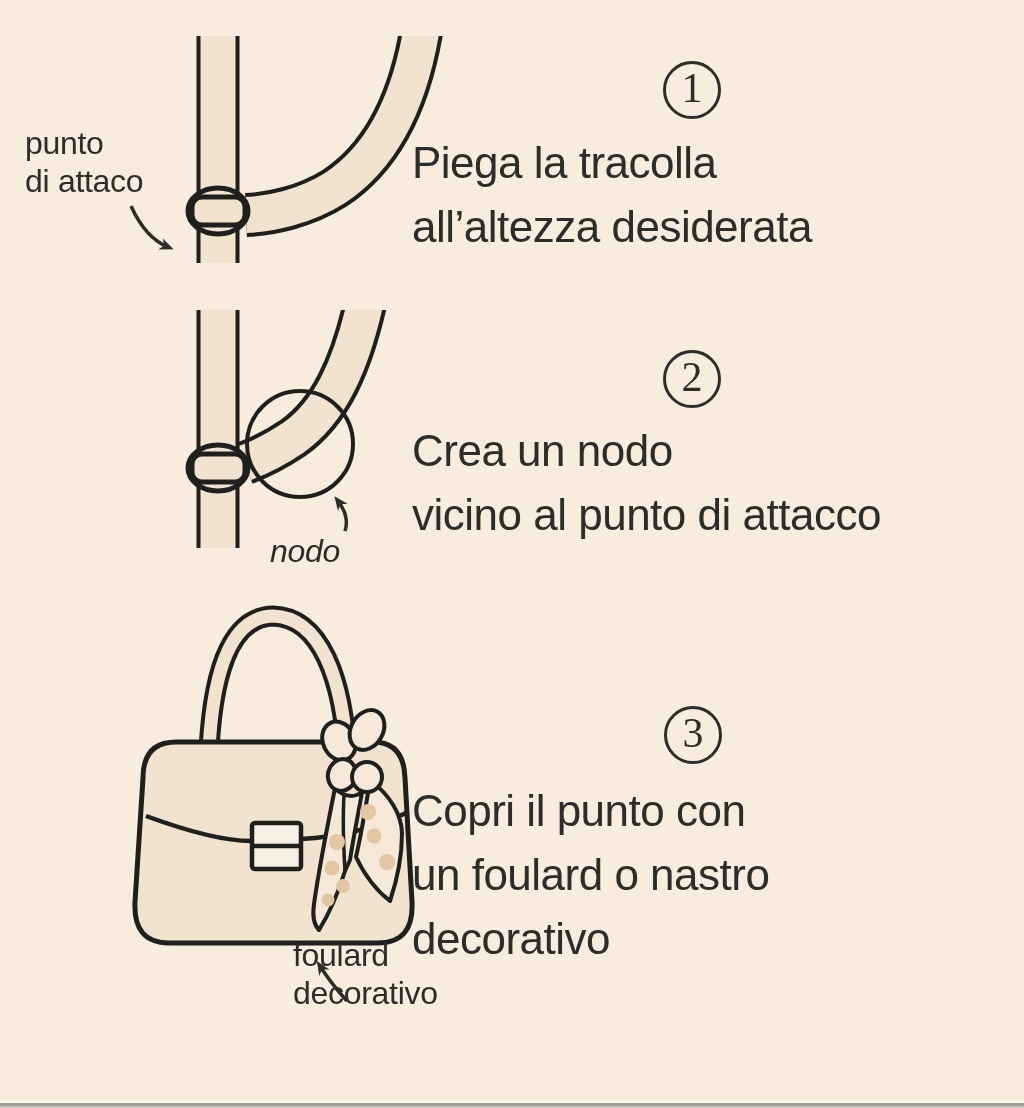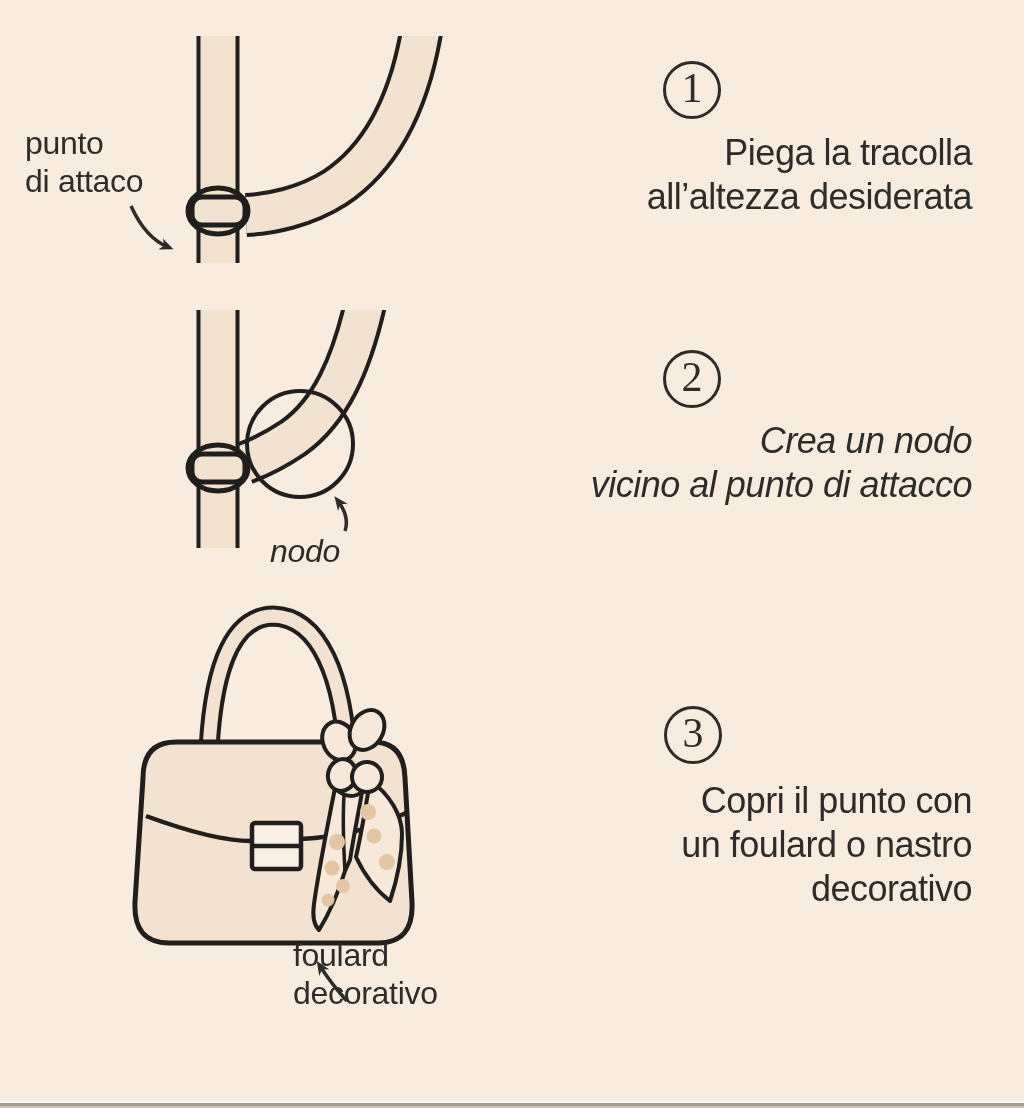--- a/index.html
+++ b/index.html
@@ -33,28 +33,28 @@
     line-height:1;
     padding-bottom:4px;
   }
   .badge1{left:663px; top:61px;}
   .badge2{left:663px; top:350px;}
   .badge3{left:664px; top:706px;}
   .caption{
     position:absolute;
     left:412px;
     width:560px;
-    text-align:right;
-    font-size:36px;
-    line-height:44px;
+    text-align:left;
+    font-size:44px;
+    line-height:64px;
     letter-spacing:-0.5px;
     white-space:pre-line;
   }
   .caption1{top:131px;}
-  .caption2{top:419px;font-style:italic;}
+  .caption2{top:419px;}
   .caption3{top:779px;}
   .callout{
     position:absolute;
     text-align:left;
     font-size:32px;
     line-height:38px;
     letter-spacing:-0.3px;
     white-space:pre-line;
   }
   .callout-punto{left:25px; top:124px; width:150px;}

